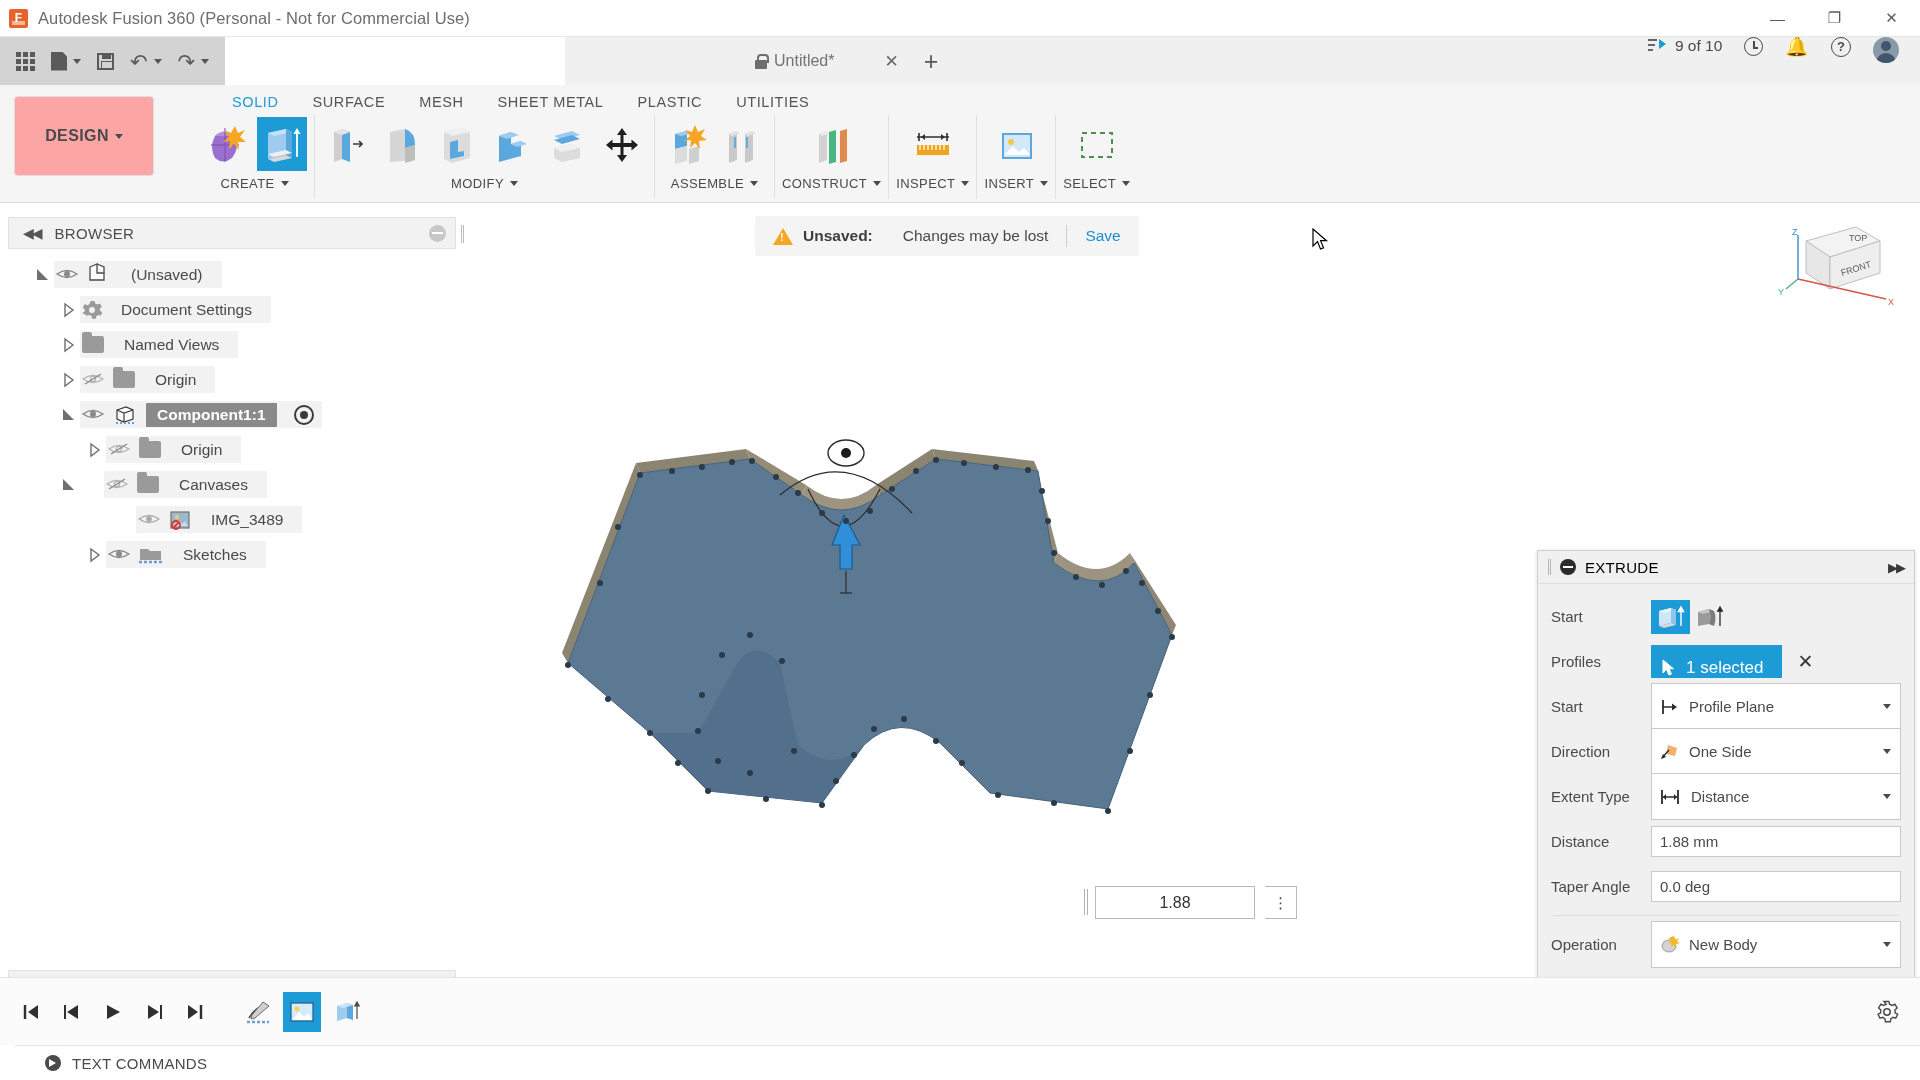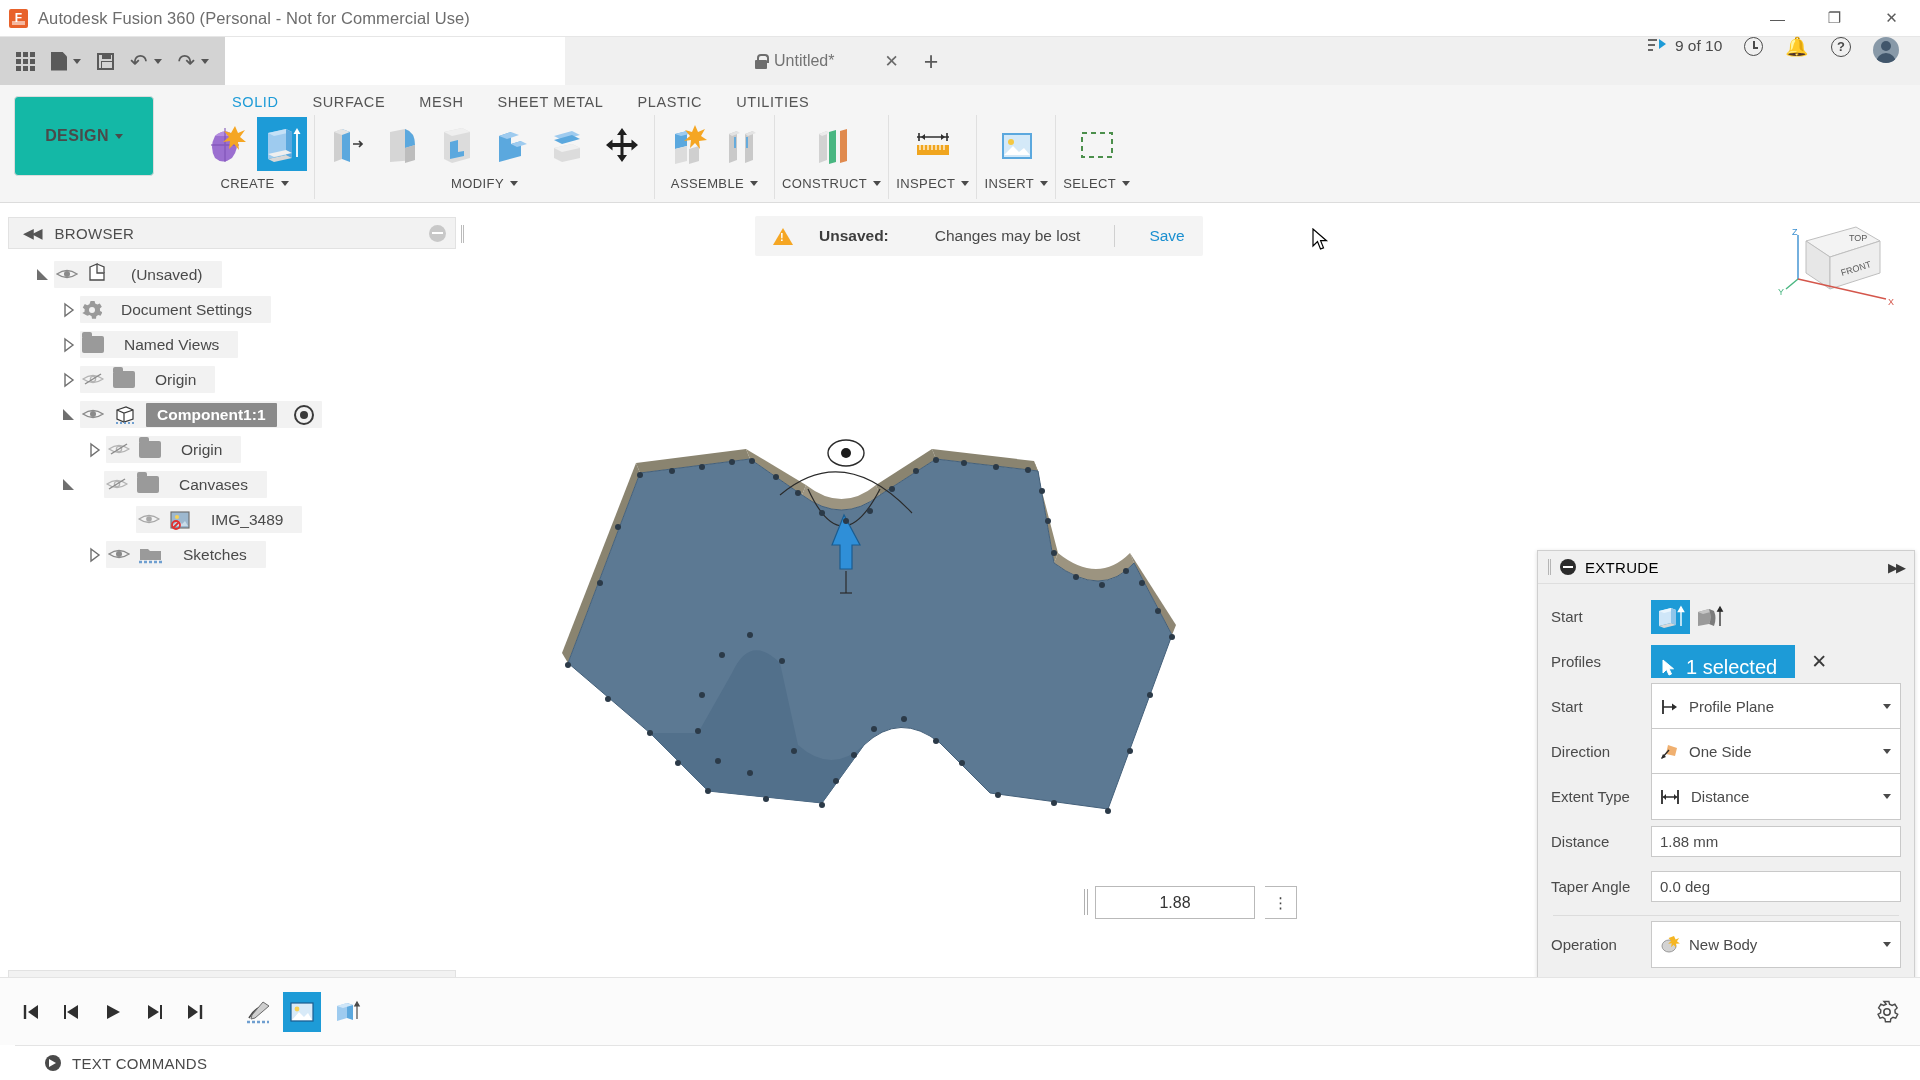--- a/index.html
+++ b/index.html
@@ -95,21 +95,21 @@
   }
   .avatar-icon{
     width:26px;height:26px;border-radius:50%;background:#8899a8;position:relative;overflow:hidden;
   }
   .avatar-icon:before{content:"";position:absolute;left:8px;top:4px;width:10px;height:10px;border-radius:50%;background:#41566b;}
   .avatar-icon:after{content:"";position:absolute;left:3px;top:16px;width:20px;height:14px;border-radius:10px 10px 0 0;background:#41566b;}
 
   
   #ribbon{ height:118px;background:#f5f5f5;border-bottom:1px solid #dcdcdc;position:relative; display:flex; }
   #ws-selector{
-    width:140px;height:80px;margin:11px 0 0 14px;border:1px solid #dcdcdc;background:#14b8a6;
+    width:140px;height:80px;margin:11px 0 0 14px;border:1px solid #dcdcdc;background:#fca5a5;
     border-radius:4px;display:flex;align-items:center;justify-content:center;
     font-size:16px;font-weight:bold;color:#4a4a4a;letter-spacing:.4px;
   }
   #ws-selector .caret-dn{ border-top-color:#4a4a4a; }
   #ribbon-tabs{
     position:absolute;left:215px;top:6px;display:flex;gap:0;
   }
   .rtab{
     font-size:14.5px;letter-spacing:.6px;color:#555;padding:3px 17px;cursor:pointer;
   }
@@ -160,21 +160,21 @@
   .eye{ width:22px;height:16px;position:relative;flex:0 0 auto;cursor:pointer; }
   .folder{ width:22px;height:17px;background:#9a9a9a;border-radius:2px;position:relative;flex:0 0 auto; }
   .folder:before{content:"";position:absolute;left:0;top:-4px;width:10px;height:5px;background:#9a9a9a;border-radius:2px 2px 0 0;}
   .gear{ width:19px;height:19px;flex:0 0 auto; }
   #comp-dot{ width:20px;height:20px;border:2px solid #3a3a3a;border-radius:50%;position:relative;margin-left:8px;flex:0 0 auto;cursor:pointer;}
   #comp-dot:after{content:"";position:absolute;left:4px;top:4px;width:8px;height:8px;border-radius:50%;background:#3a3a3a;}
 
   
   #unsaved-banner{
     position:absolute;left:755px;top:13px;height:40px;background:#f4f4f4;
-    display:flex;align-items:center;gap:16px;padding:0 4px;border-radius:2px;
+    display:flex;align-items:center;gap:0;padding:0 4px;border-radius:2px;
   }
   .warn-tri{ width:0;height:0;border-left:10px solid transparent;border-right:10px solid transparent;border-bottom:17px solid #f5a623;margin:0 10px 0 14px;position:relative; }
   .warn-tri:after{content:"!";position:absolute;left:-3px;top:3px;font-size:11px;color:#fff;font-weight:bold;}
   #unsaved-label{ font-weight:bold;color:#3d3d3d;font-size:15.5px; }
   #unsaved-msg{ margin-left:30px;color:#4a4a4a;font-size:15.5px; }
   #unsaved-sep{ width:1px;height:22px;background:#d0d0d0;margin:0 18px; }
   #unsaved-save{ color:#1a8fd0;font-size:15.5px;cursor:pointer;padding-right:14px; }
 
   
   #viewcube{ position:absolute;right:22px;top:10px;width:130px;height:100px; }
@@ -205,21 +205,21 @@
   }
   .exselect{
     flex:1;height:47px;background:#fff;border:1px solid #c9c9c9;display:flex;align-items:center;
     padding:0 9px 0 7px;font-size:15px;color:#4a4a4a;gap:8px;cursor:pointer;position:relative;
   }
   .exselect .caret-dn{ margin-left:auto;border-top-color:#4a4a4a; }
   .typebtn{ width:39px;height:34px;display:flex;align-items:center;justify-content:center;cursor:pointer;}
   .typebtn.sel{ background:#1d9bd7; }
   .selbadge{
     background:#1d9bd7;color:#fff;height:33px;display:flex;align-items:center;gap:10px;
-    padding:12px 18px 0 11px;font-size:20px;cursor:pointer;
+    padding:12px 18px 0 11px;font-size:17px;cursor:pointer;
   }
   .xclear{ margin-left:16px;font-size:19px;color:#3a3a3a;cursor:pointer; }
   #ex-divider{ height:1px;background:#dcdcdc;margin:6px 2px 0 2px; }
   #ex-footer{
     border-top:1px solid #dcdcdc;height:52px;display:flex;align-items:center;padding:0 14px;margin-top:6px;
   }
   .info-icon{ width:19px;height:19px;border-radius:50%;background:#1f1f1f;color:#fff;font-size:12px;
     text-align:center;line-height:19px;font-weight:bold;font-family:"Liberation Serif",serif; }
   .dlgbtn{
     margin-left:12px;height:32px;min-width:96px;border:1px solid #c4c4c4;background:#ededed;

